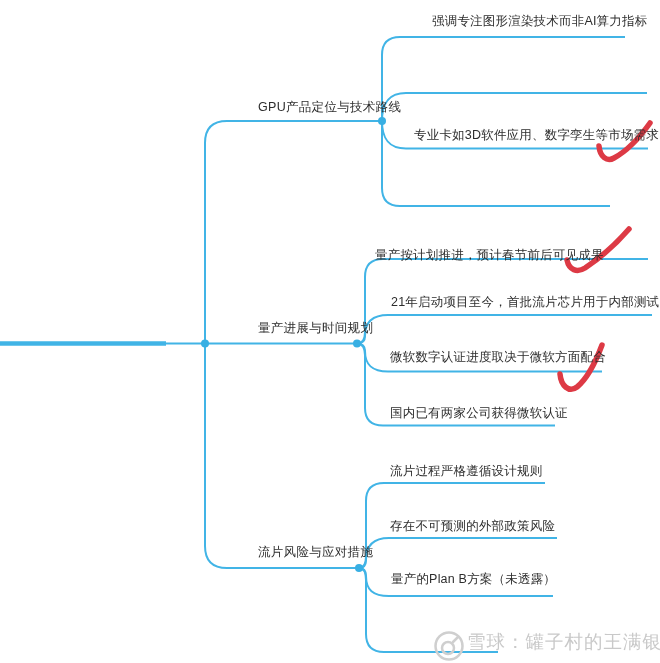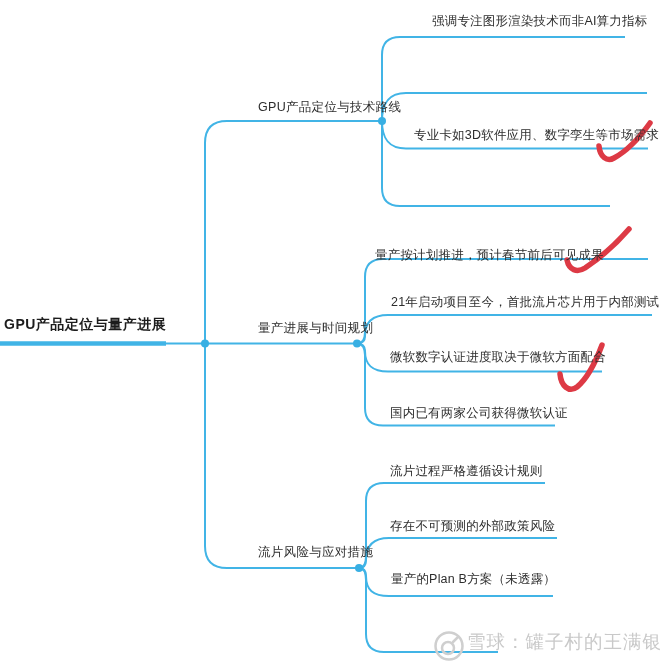--- a/index.html
+++ b/index.html
@@ -80,21 +80,20 @@
     <circle cx="205" cy="343.5" r="4" fill="#38afe3"></circle>
     <circle cx="382" cy="121" r="4" fill="#38afe3"></circle>
     <circle cx="357" cy="343.5" r="4" fill="#38afe3"></circle>
     <circle cx="359" cy="568" r="4" fill="#38afe3"></circle>
 
     <path d="M 599,146 C 600,157 607,162 614,158 C 627,151 640,137 650,123" fill="none" stroke="#dd3a45" stroke-width="5.5" stroke-linecap="round"></path>
     <path d="M 567,260 C 569,270 577,273 585,268 C 600,258 616,244 629,229" fill="none" stroke="#dd3a45" stroke-width="5.5" stroke-linecap="round"></path>
     <path d="M 560,374 C 561,386 569,393 577,387 C 588,378 596,361 602,345" fill="none" stroke="#dd3a45" stroke-width="5.5" stroke-linecap="round"></path>
   </svg>
 
-  <div class="topic root-topic" style="left:4px;top:316px;">GPU产品定位与量产进展</div>
 
   <div class="topic branch-topic" style="left:238px;top:100px;">GPU产品定位与技术路线</div>
   <div class="topic branch-topic" style="left:238px;top:321px;">量产进展与时间规划</div>
   <div class="topic branch-topic" style="left:238px;top:545px;">流片风险与应对措施</div>
 
   <div class="topic leaf-topic" style="left:412px;top:14px;margin-left:20px;">强调专注图形渲染技术而非AI算力指标</div>
   <div class="topic leaf-topic" style="left:414px;top:128px;">专业卡如3D软件应用、数字孪生等市场需求</div>
 
   <div class="topic leaf-topic" style="left:375px;top:239px;margin-top:9px;">量产按计划推进，预计春节前后可见成果</div>
   <div class="topic leaf-topic" style="left:391px;top:295px;">21年启动项目至今，首批流片芯片用于内部测试</div>

